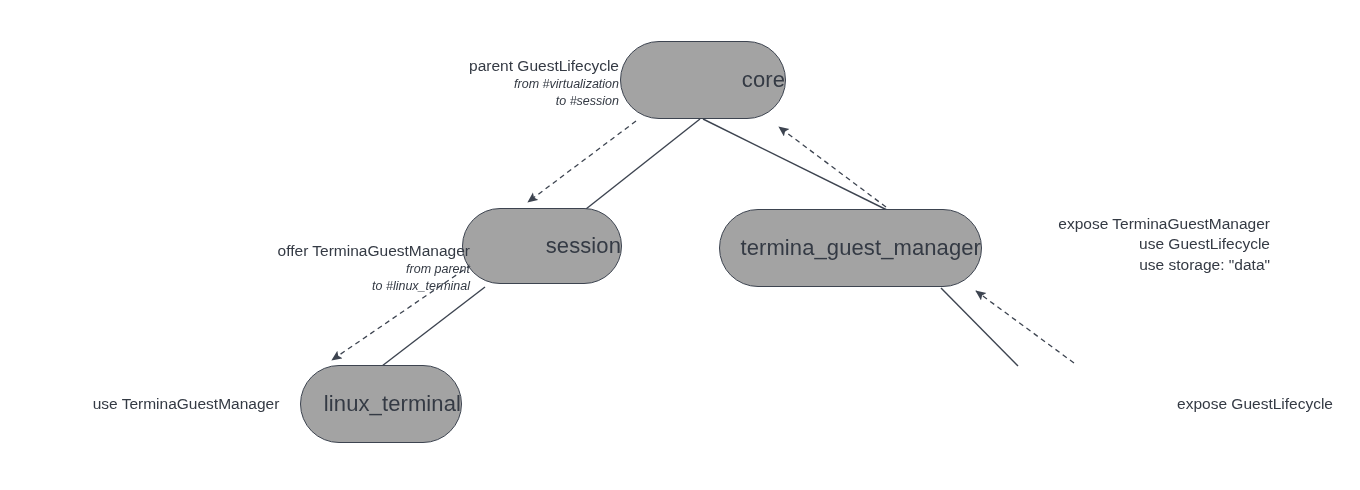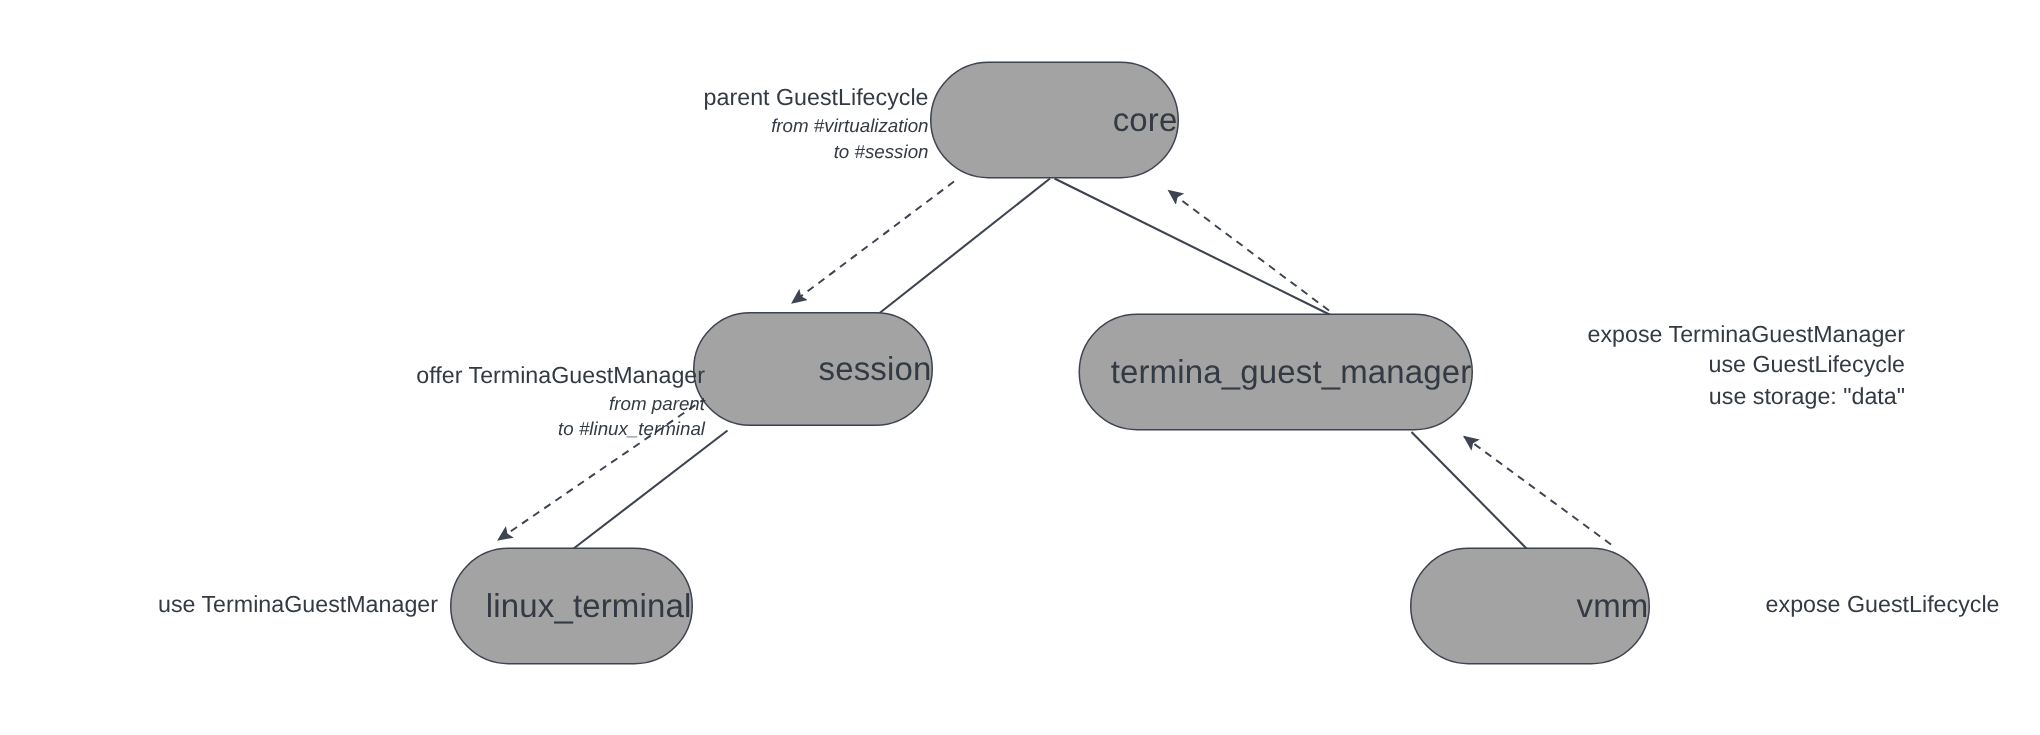--- a/index.html
+++ b/index.html
@@ -112,43 +112,40 @@
   </div>
 
   <div class="node" style="left:719px; top:209px; width:263px; height:78px; border-radius:39px;">
     <span class="node-label">termina_guest_manager</span>
   </div>
 
   <div class="node" style="left:300px; top:365px; width:162px; height:78px; border-radius:39px;">
     <span class="node-label">linux_terminal</span>
   </div>
 
-  <div class="node" style="left:940px; top:365px; width:160px; height:78px; border-radius:39px;">
-    <span class="node-label">vmm</span>
-  </div>
 
   <div class="annot right-align" style="left:459px; top:56px; width:160px;">
     <span class="line main">parent GuestLifecycle</span>
     <span class="line sub">from #virtualization</span>
     <span class="line sub">to #session</span>
   </div>
 
   <div class="annot right-align" style="left:236px; top:215px; width:234px;margin-top:26px;">
     <span class="line main">offer TerminaGuestManager</span>
     <span class="line sub">from parent</span>
     <span class="line sub">to #linux_terminal</span>
   </div>
 
   <div class="annot left-align" style="left:990px; top:214px; width:280px;">
     <span class="line main">expose TerminaGuestManager</span>
     <span class="line main">use GuestLifecycle</span>
     <span class="line main">use storage: "data"</span>
   </div>
 
-  <div class="annot right-align" style="left:80px; top:394px; width:212px;">
+  <div class="annot right-align" style="left:80px; top:394px; width:212px;text-align:center;">
     <span class="line main">use TerminaGuestManager</span>
   </div>
 
   <div class="annot left-align" style="left:1113px; top:394px; width:220px;">
     <span class="line main">expose GuestLifecycle</span>
   </div>
 
 </div>
 
 </body></html>

